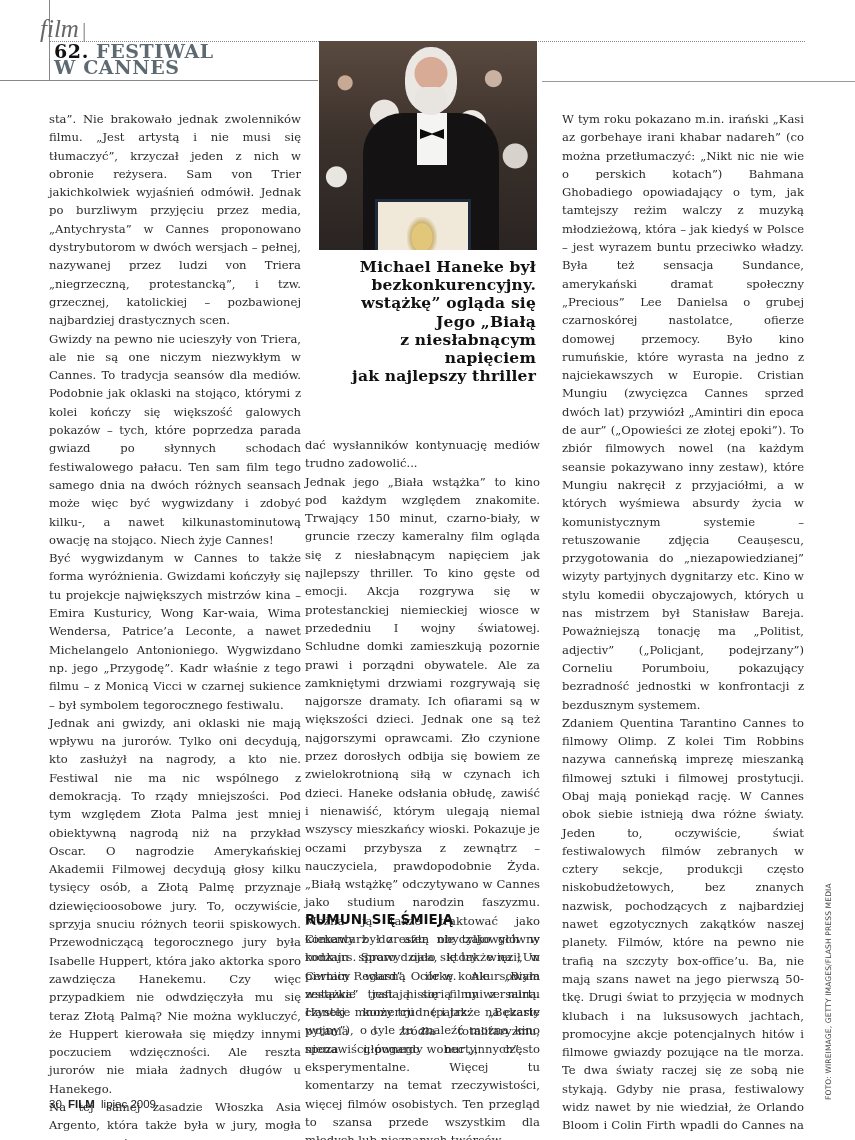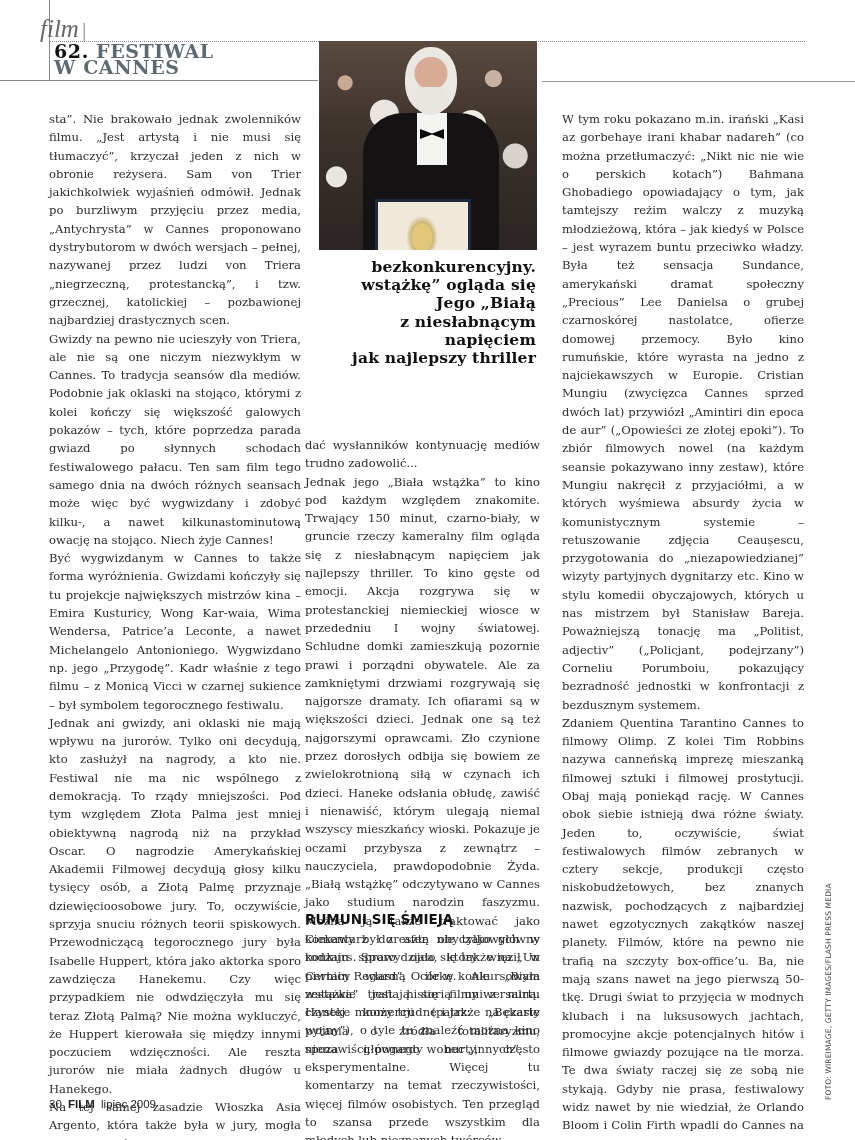--- a/index.html
+++ b/index.html
@@ -128,20 +128,21 @@
   <div class="shirt"></div>
   <div class="head"></div>
   <div class="beard"></div>
   <div class="bowtie"></div>
   <div class="box"></div>
   <div class="palm"></div>
 
 </div>
 
 <div class="caption">
+  <div>Michael Haneke był</div>
   <div>bezkonkurencyjny.</div>
   <div>wstążkę” ogląda się</div>
   <div>Jego „Białą</div>
   <div>z niesłabnącym</div>
   <div>napięciem</div>
   <div>jak najlepszy thriller</div>
 </div>
 
 <div class="col col1">
   <p>sta”. Nie brakowało jednak zwolenników filmu. „Jest artystą i nie musi się tłumaczyć”, krzyczał jeden z nich w obronie reżysera. Sam von Trier jakichkolwiek wyjaśnień odmówił. Jednak po burzliwym przyjęciu przez media, „Antychrysta” w Cannes proponowano dystrybutorom w dwóch wersjach – pełnej, nazywanej przez ludzi von Triera „niegrzeczną, protestancką”, i tzw. grzecznej, katolickiej – pozbawionej najbardziej drastycznych scen.</p>

